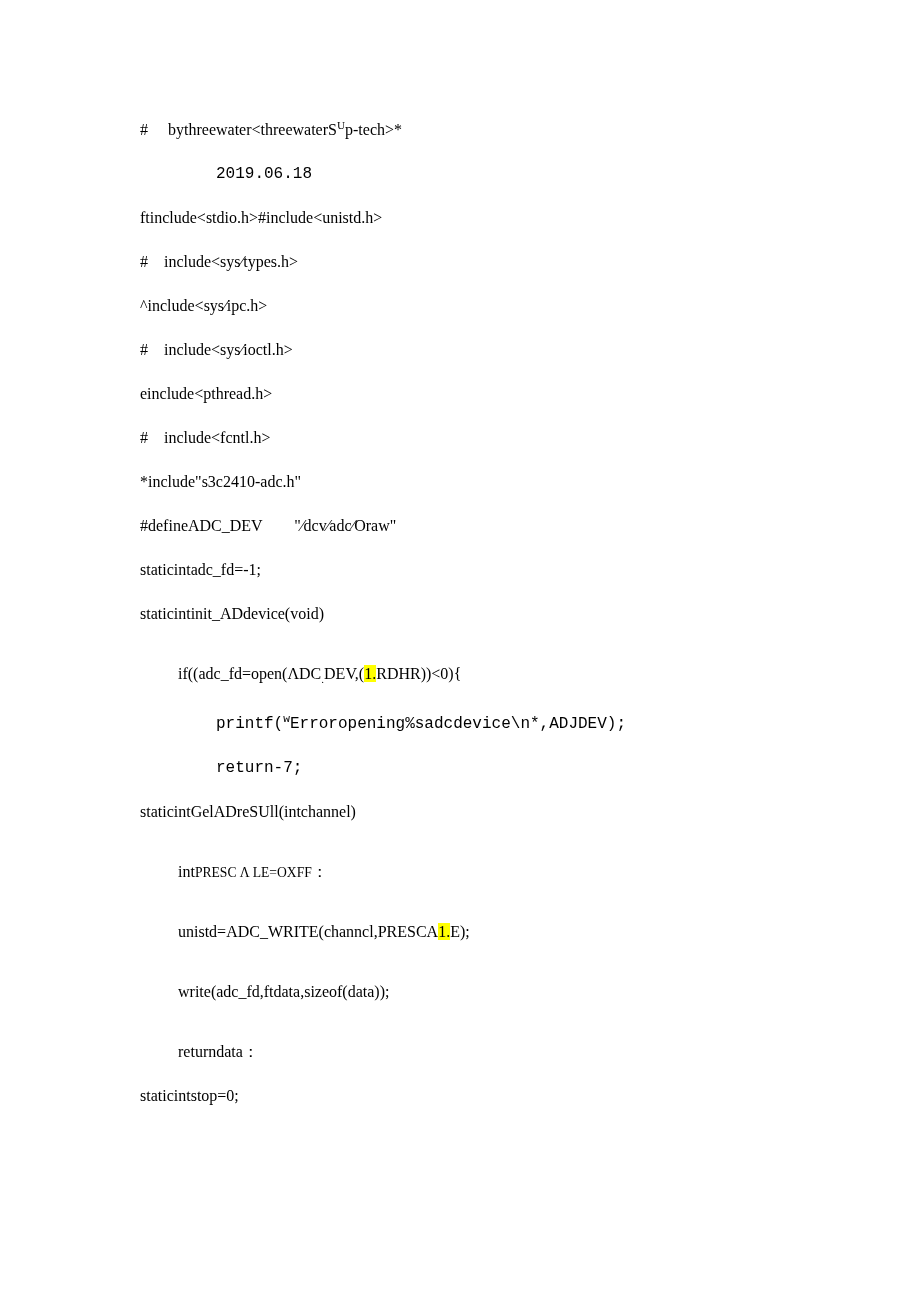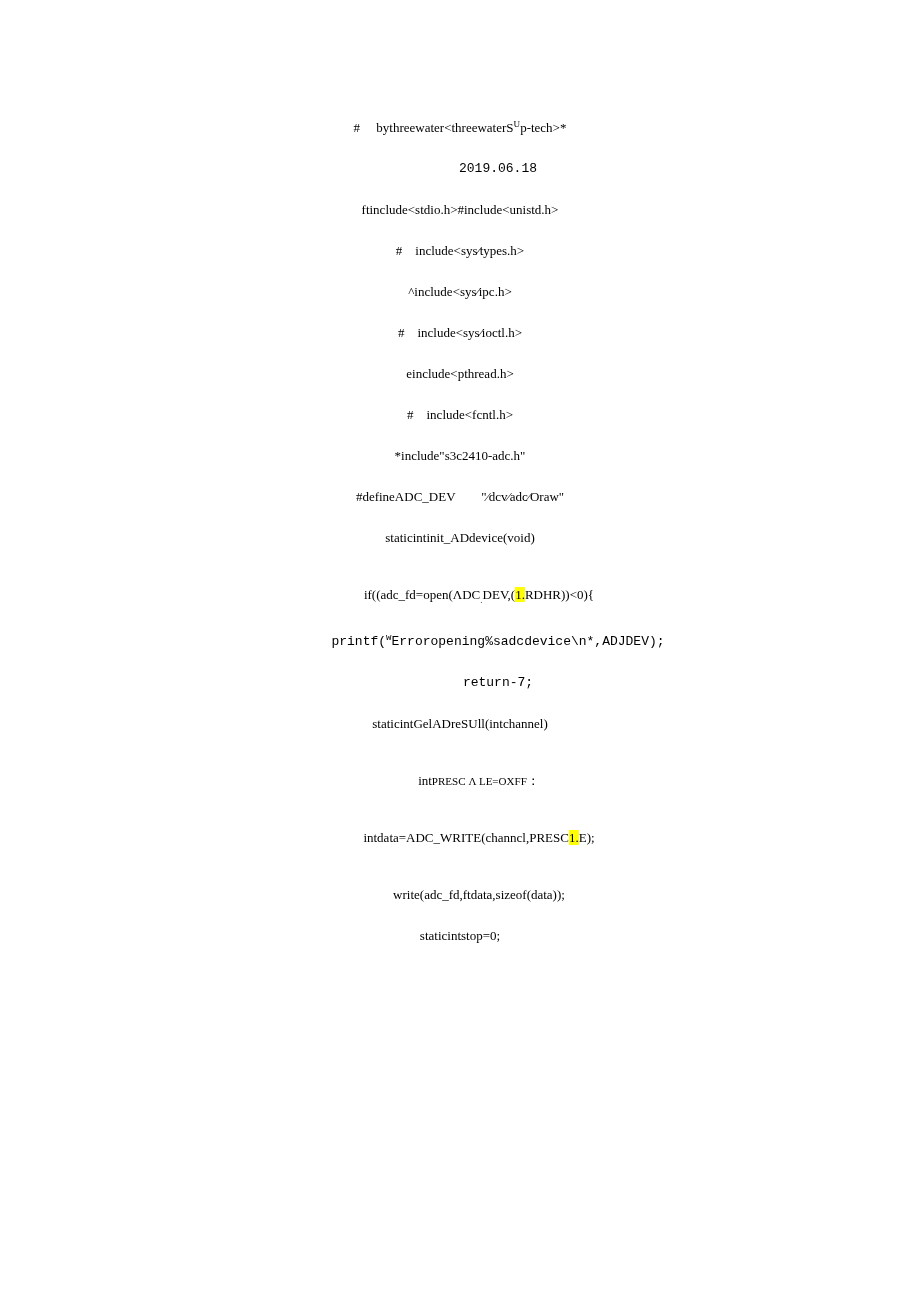--- a/index.html
+++ b/index.html
@@ -5,23 +5,22 @@
   body {
     margin: 0;
     padding: 0;
     background: #ffffff;
     font-family: "Times New Roman", Times, serif;
     width: 920px;
   }
   .page {
     padding: 120px 140px 80px 140px;
     color: #000;
-    font-size: 13px;
+    font-size: 16px;
     line-height: 1.0;
-    text-align: center;
   }
   .line {
     margin-bottom: 28px;
     white-space: pre;
   }
   .indent1 { padding-left: 38px; margin-top: 44px; }
   .indent2 { padding-left: 76px; font-family: Liberation Mono, monospace; }
   .hl {
     background: #ffff00;
   }
@@ -40,22 +39,24 @@
     <div class="line"><span>#     bythreewater&lt;threewaterS</span><span class="sup">U</span><span>p-tech&gt;*</span></div>
     <div class="line indent2"><span>2019.06.18</span></div>
     <div class="line"><span>ftinclude&lt;stdio.h&gt;#include&lt;unistd.h&gt;</span></div>
     <div class="line"><span>#    include&lt;sys⁄types.h&gt;</span></div>
     <div class="line"><span>^include&lt;sys⁄ipc.h&gt;</span></div>
     <div class="line"><span>#    include&lt;sys⁄ioctl.h&gt;</span></div>
     <div class="line"><span>einclude&lt;pthread.h&gt;</span></div>
     <div class="line"><span>#    include&lt;fcntl.h&gt;</span></div>
     <div class="line"><span>*include"s3c2410-adc.h"</span></div>
     <div class="line"><span>#defineADC_DEV        "⁄dcv⁄adc⁄Oraw"</span></div>
+    <div class="line"><span>staticintadc_fd=-1;</span></div>
     <div class="line"><span>staticintinit_ADdevice(void)</span></div>
     <div class="line indent1"><span>if((adc_fd=open(ΛDC</span><span style="font-size: 0.7em; vertical-align: sub;">.</span><span>DEV,(</span><span class="hl">1.</span><span>RDHR))&lt;0){</span></div>
     <div class="line indent2"><span>printf(</span><span class="sup">w</span><span>Erroropening%sadcdevice\n*,ADJDEV);</span></div>
     <div class="line indent2"><span>return-7;</span></div>
     <div class="line"><span>staticintGelADreSUll(intchannel)</span></div>
     <div class="line indent1"><span>int</span><span class="small">PRESC Λ LE=OXFF</span><span>：</span></div>
-    <div class="line indent1"><span>intdata=ADC_WRITE(channcl,PRESC</span><span class="hl">1.</span><span>E);</span></div>
+    <div class="line indent1"><span>unistd=ADC_WRITE(channcl,PRESCA</span><span class="hl">1.</span><span>E);</span></div>
     <div class="line indent1"><span>write(adc_fd,ftdata,sizeof(data));</span></div>
+    <div class="line indent1"><span>returndata：</span></div>
     <div class="line"><span>staticintstop=0;</span></div>
   </div>
 
 </body></html>

